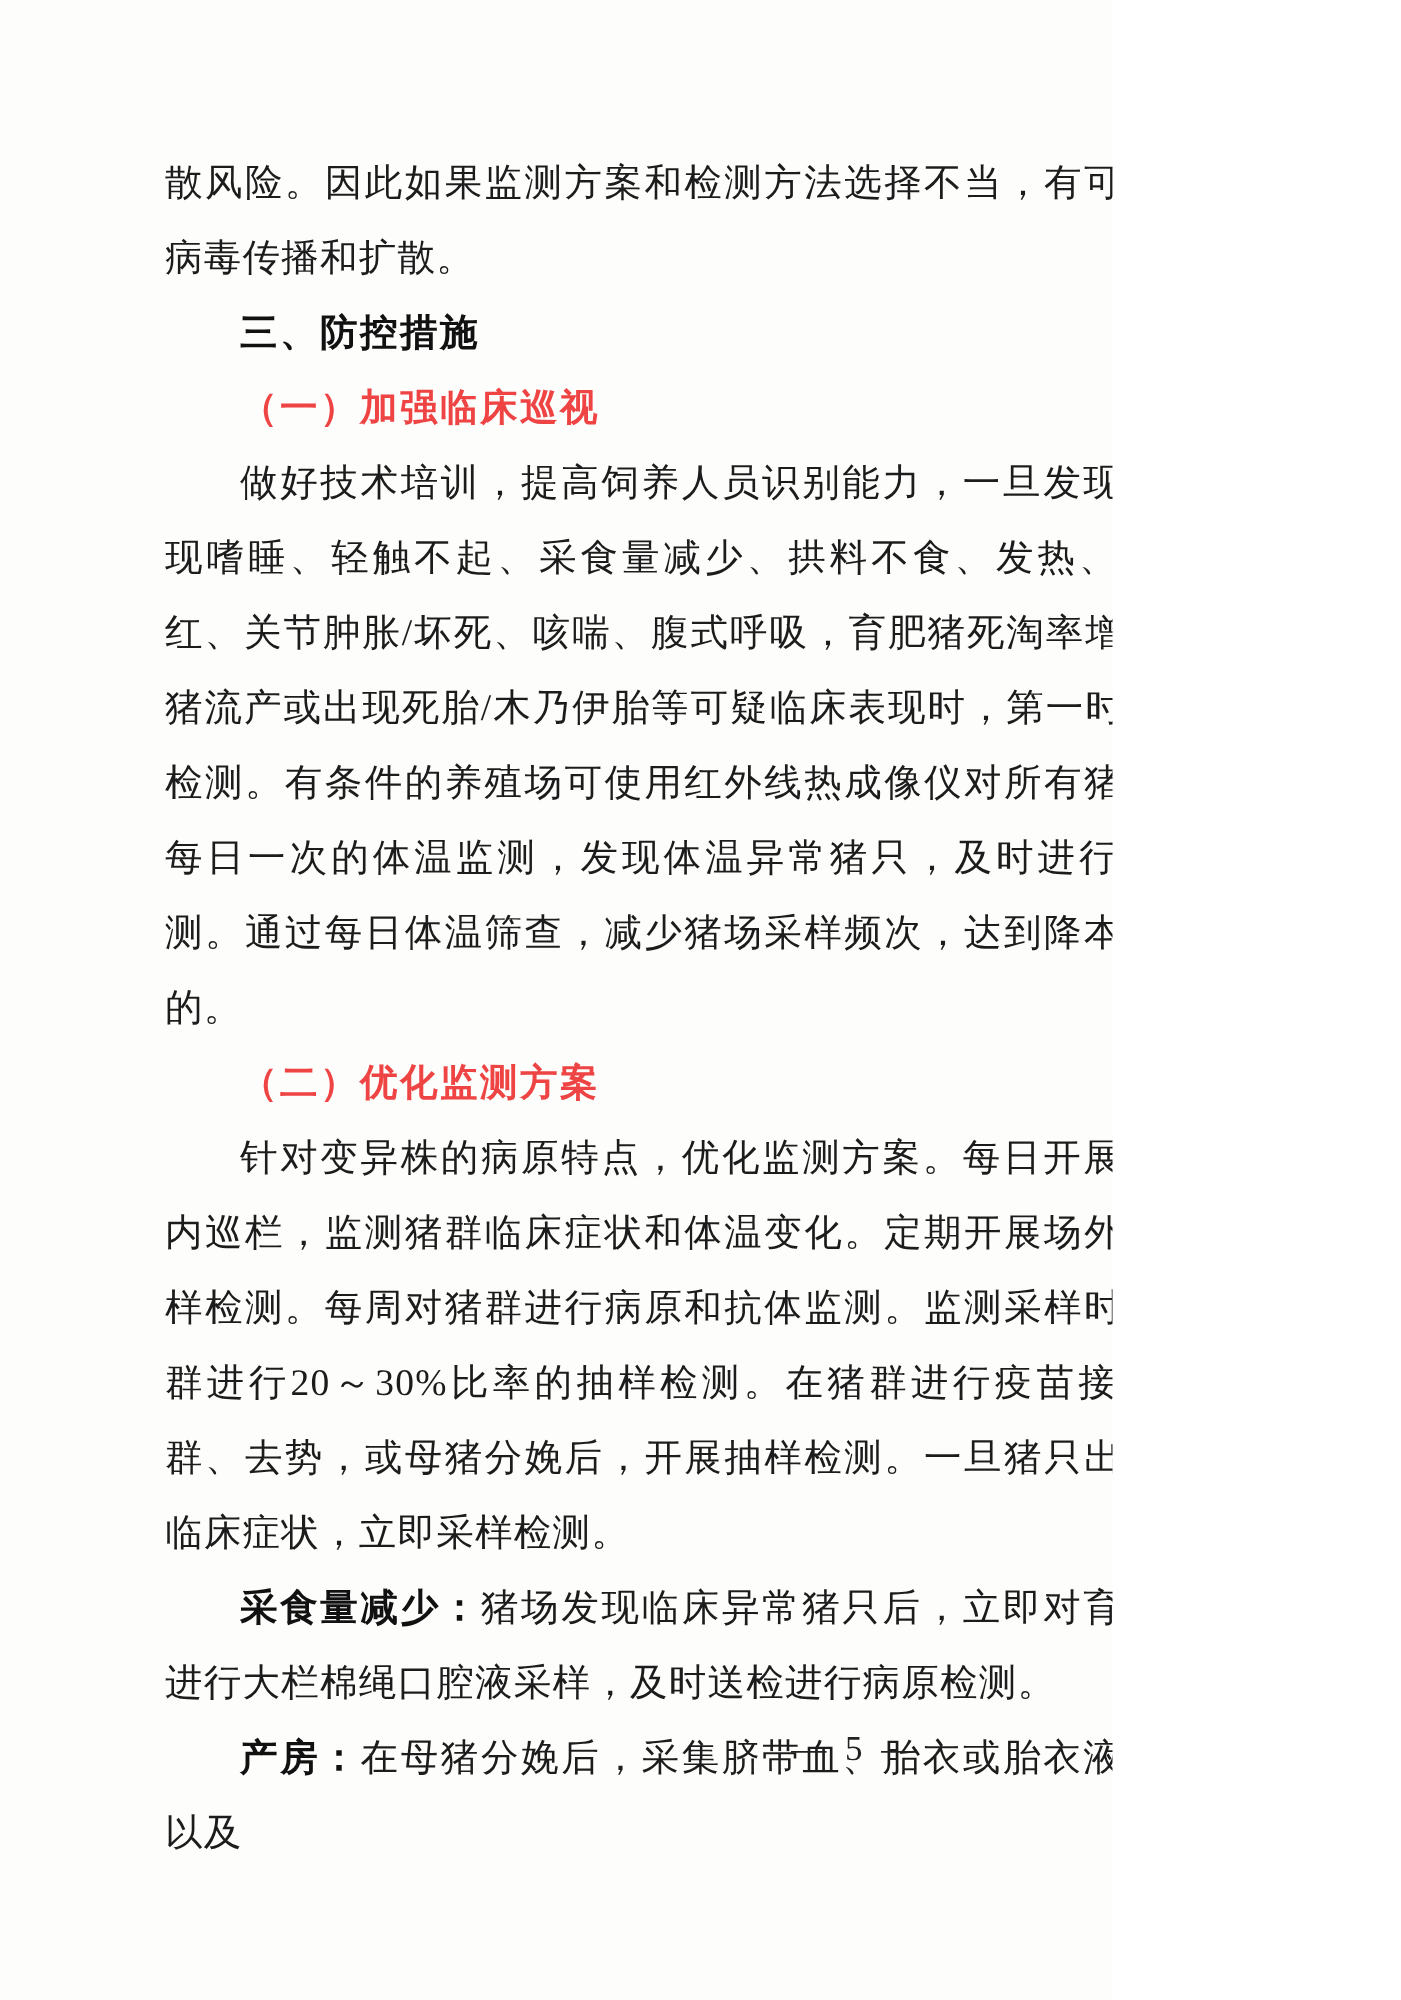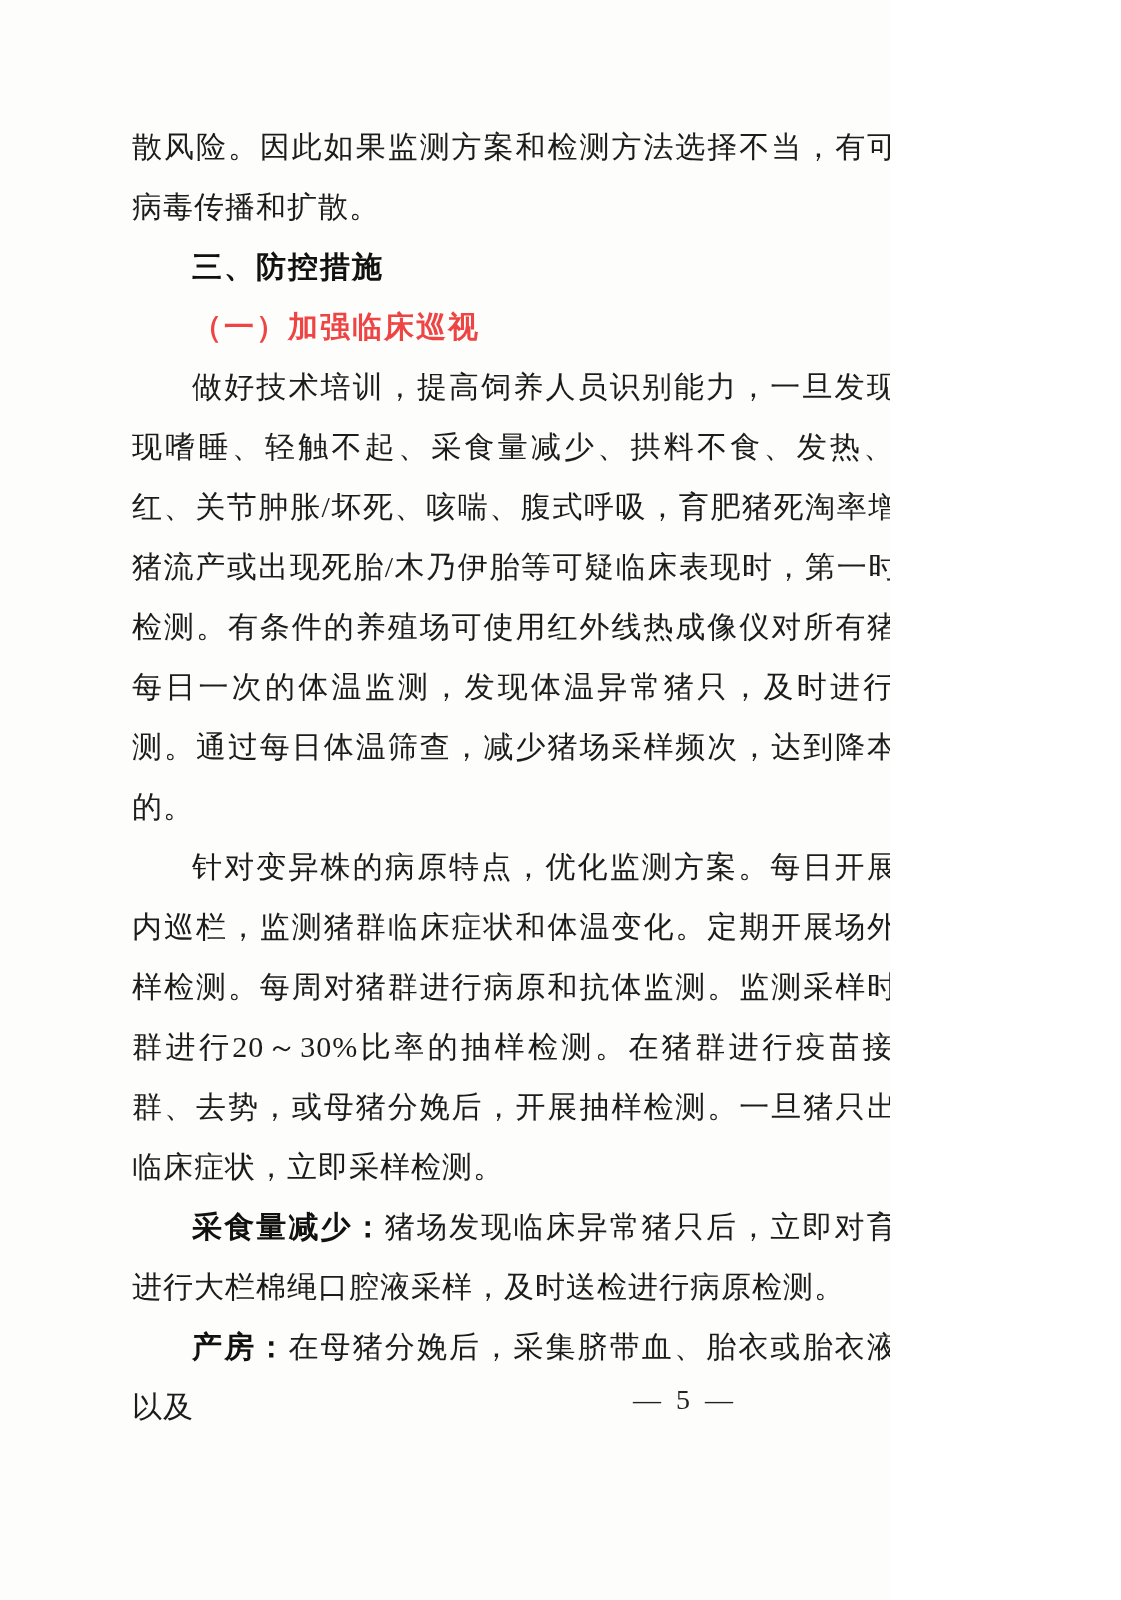--- a/index.html
+++ b/index.html
@@ -78,20 +78,21 @@
   <div class="text-block">
 
     <p class="body noindent">散风险。因此如果监测方案和检测方法选择不当，有可能造成病毒传播和扩散。</p>
 
     <h2 class="h-section">三、防控措施</h2>
 
     <h3 class="h-subsection">（一）加强临床巡视</h3>
 
     <p class="body">做好技术培训，提高饲养人员识别能力，一旦发现猪只出现嗜睡、轻触不起、采食量减少、拱料不食、发热、皮肤发红、关节肿胀/坏死、咳喘、腹式呼吸，育肥猪死淘率增高，母猪流产或出现死胎/木乃伊胎等可疑临床表现时，第一时间采样检测。有条件的养殖场可使用红外线热成像仪对所有猪群进行每日一次的体温监测，发现体温异常猪只，及时进行采样检测。通过每日体温筛查，减少猪场采样频次，达到降本增效目的。</p>
 
+    <h3 class="h-subsection">（二）优化监测方案</h3>
 
     <p class="body">针对变异株的病原特点，优化监测方案。每日开展猪场场内巡栏，监测猪群临床症状和体温变化。定期开展场外环境采样检测。每周对猪群进行病原和抗体监测。监测采样时可对全群进行20～30%比率的抽样检测。在猪群进行疫苗接种、转群、去势，或母猪分娩后，开展抽样检测。一旦猪只出现疑似临床症状，立即采样检测。</p>
 
     <p class="body">
       <strong class="lead">采食量减少：</strong><span>猪场发现临床异常猪只后，立即对育肥猪群进行大栏棉绳口腔液采样，及时送检进行病原检测。</span>
     </p>
 
     <p class="body">
       <strong class="lead">产房：</strong><span>在母猪分娩后，采集脐带血、胎衣或胎衣液等样品以及</span>
     </p>

